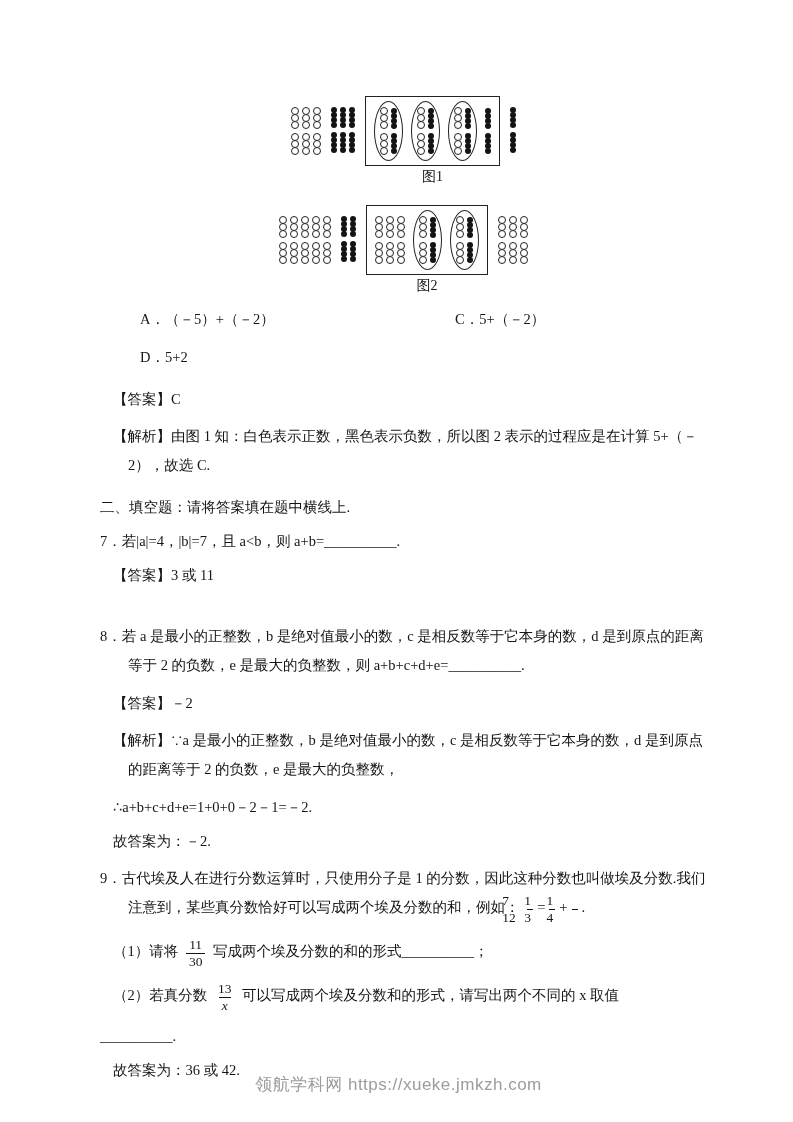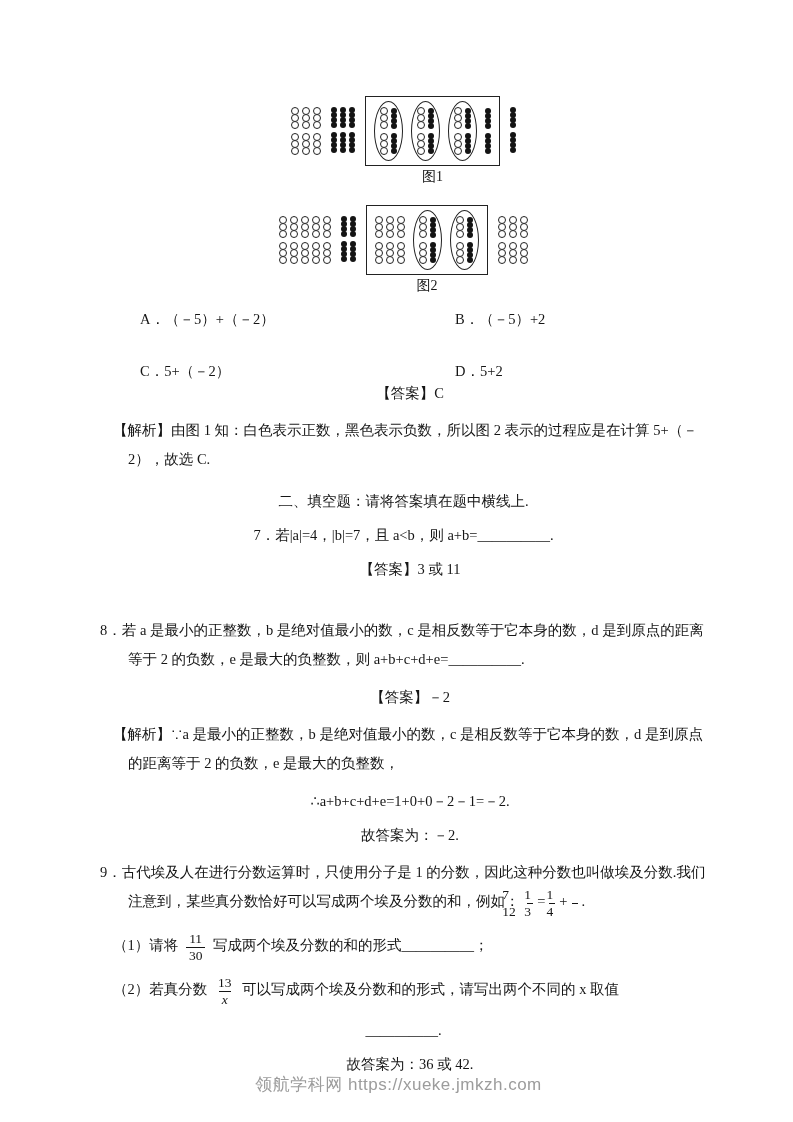--- a/index.html
+++ b/index.html
@@ -19,27 +19,27 @@
       border-radius:50%;background:#fff;margin-top:-1px;}
   .bc{display:block;width:6px;height:6px;border-radius:50%;background:#141414;margin-top:-1px;}
   .stack .wc:first-child,.stack .bc:first-child{margin-top:0;}
   .cbox{display:flex;align-items:center;gap:8px;border:1.5px solid #222;padding:4px 8px;background:#fff;}
   .oval{display:flex;align-items:center;gap:3px;border:1.4px solid #222;border-radius:50%;padding:5px 5px;}
   .box-wrap{display:flex;flex-direction:column;align-items:center;}
   .fig-label{margin-top:2px;font-size:14px;line-height:17px;color:#151515;}
 
   
   .para{margin:0 0 12px 0;line-height:29px;}
-  .tight{line-height:22px;text-align:center;}
+  .tight{line-height:22px;}
   .q{padding-left:28px;text-indent:-28px;}
   .ans{padding-left:13px;}
   .hang15{padding-left:28px;text-indent:-15px;}
   .sec{margin:16px 0 12px;}
-  .options{display:grid;grid-template-columns:315px auto;row-gap:30px;
-           padding-left:40px;margin:14px 0 0;line-height:22px;}
+  .options{display:grid;grid-template-columns:315px auto;row-gap:16px;
+           padding-left:40px;margin:14px 0 20px;line-height:22px;}
   .gap-top{margin-top:36px;}
 
   
   .frac{display:inline-flex;flex-direction:column;align-items:center;vertical-align:middle;
         margin:0 4px;line-height:1.15;font-size:13.5px;}
   .frac .num{padding:0 3px;}
   .frac .den{border-top:1px solid #151515;padding:0 3px;}
   .it{font-style:italic;}
 
   
@@ -447,21 +447,20 @@
               <span class="wc"></span>
               <span class="wc"></span>
               <span class="wc"></span>
             </div>
           </div>
         </div>
       </div>
 
     <div class="options">
       <div>A．（－5）+（－2）</div>
-      <div>B．（－5）+2</div>
       <div>C．5+（－2）</div>
       <div>D．5+2</div>
     </div>
 
     <p class="para tight ans">【答案】C</p>
     <p class="para hang15">【解析】由图 1 知：白色表示正数，黑色表示负数，所以图 2 表示的过程应是在计算 5+（－2），故选 C.</p>
 
     <p class="para tight sec">二、填空题：请将答案填在题中横线上.</p>
 
     <p class="para tight">7．若|a|=4，|b|=7，且 a&lt;b，则 a+b=__________.</p>

